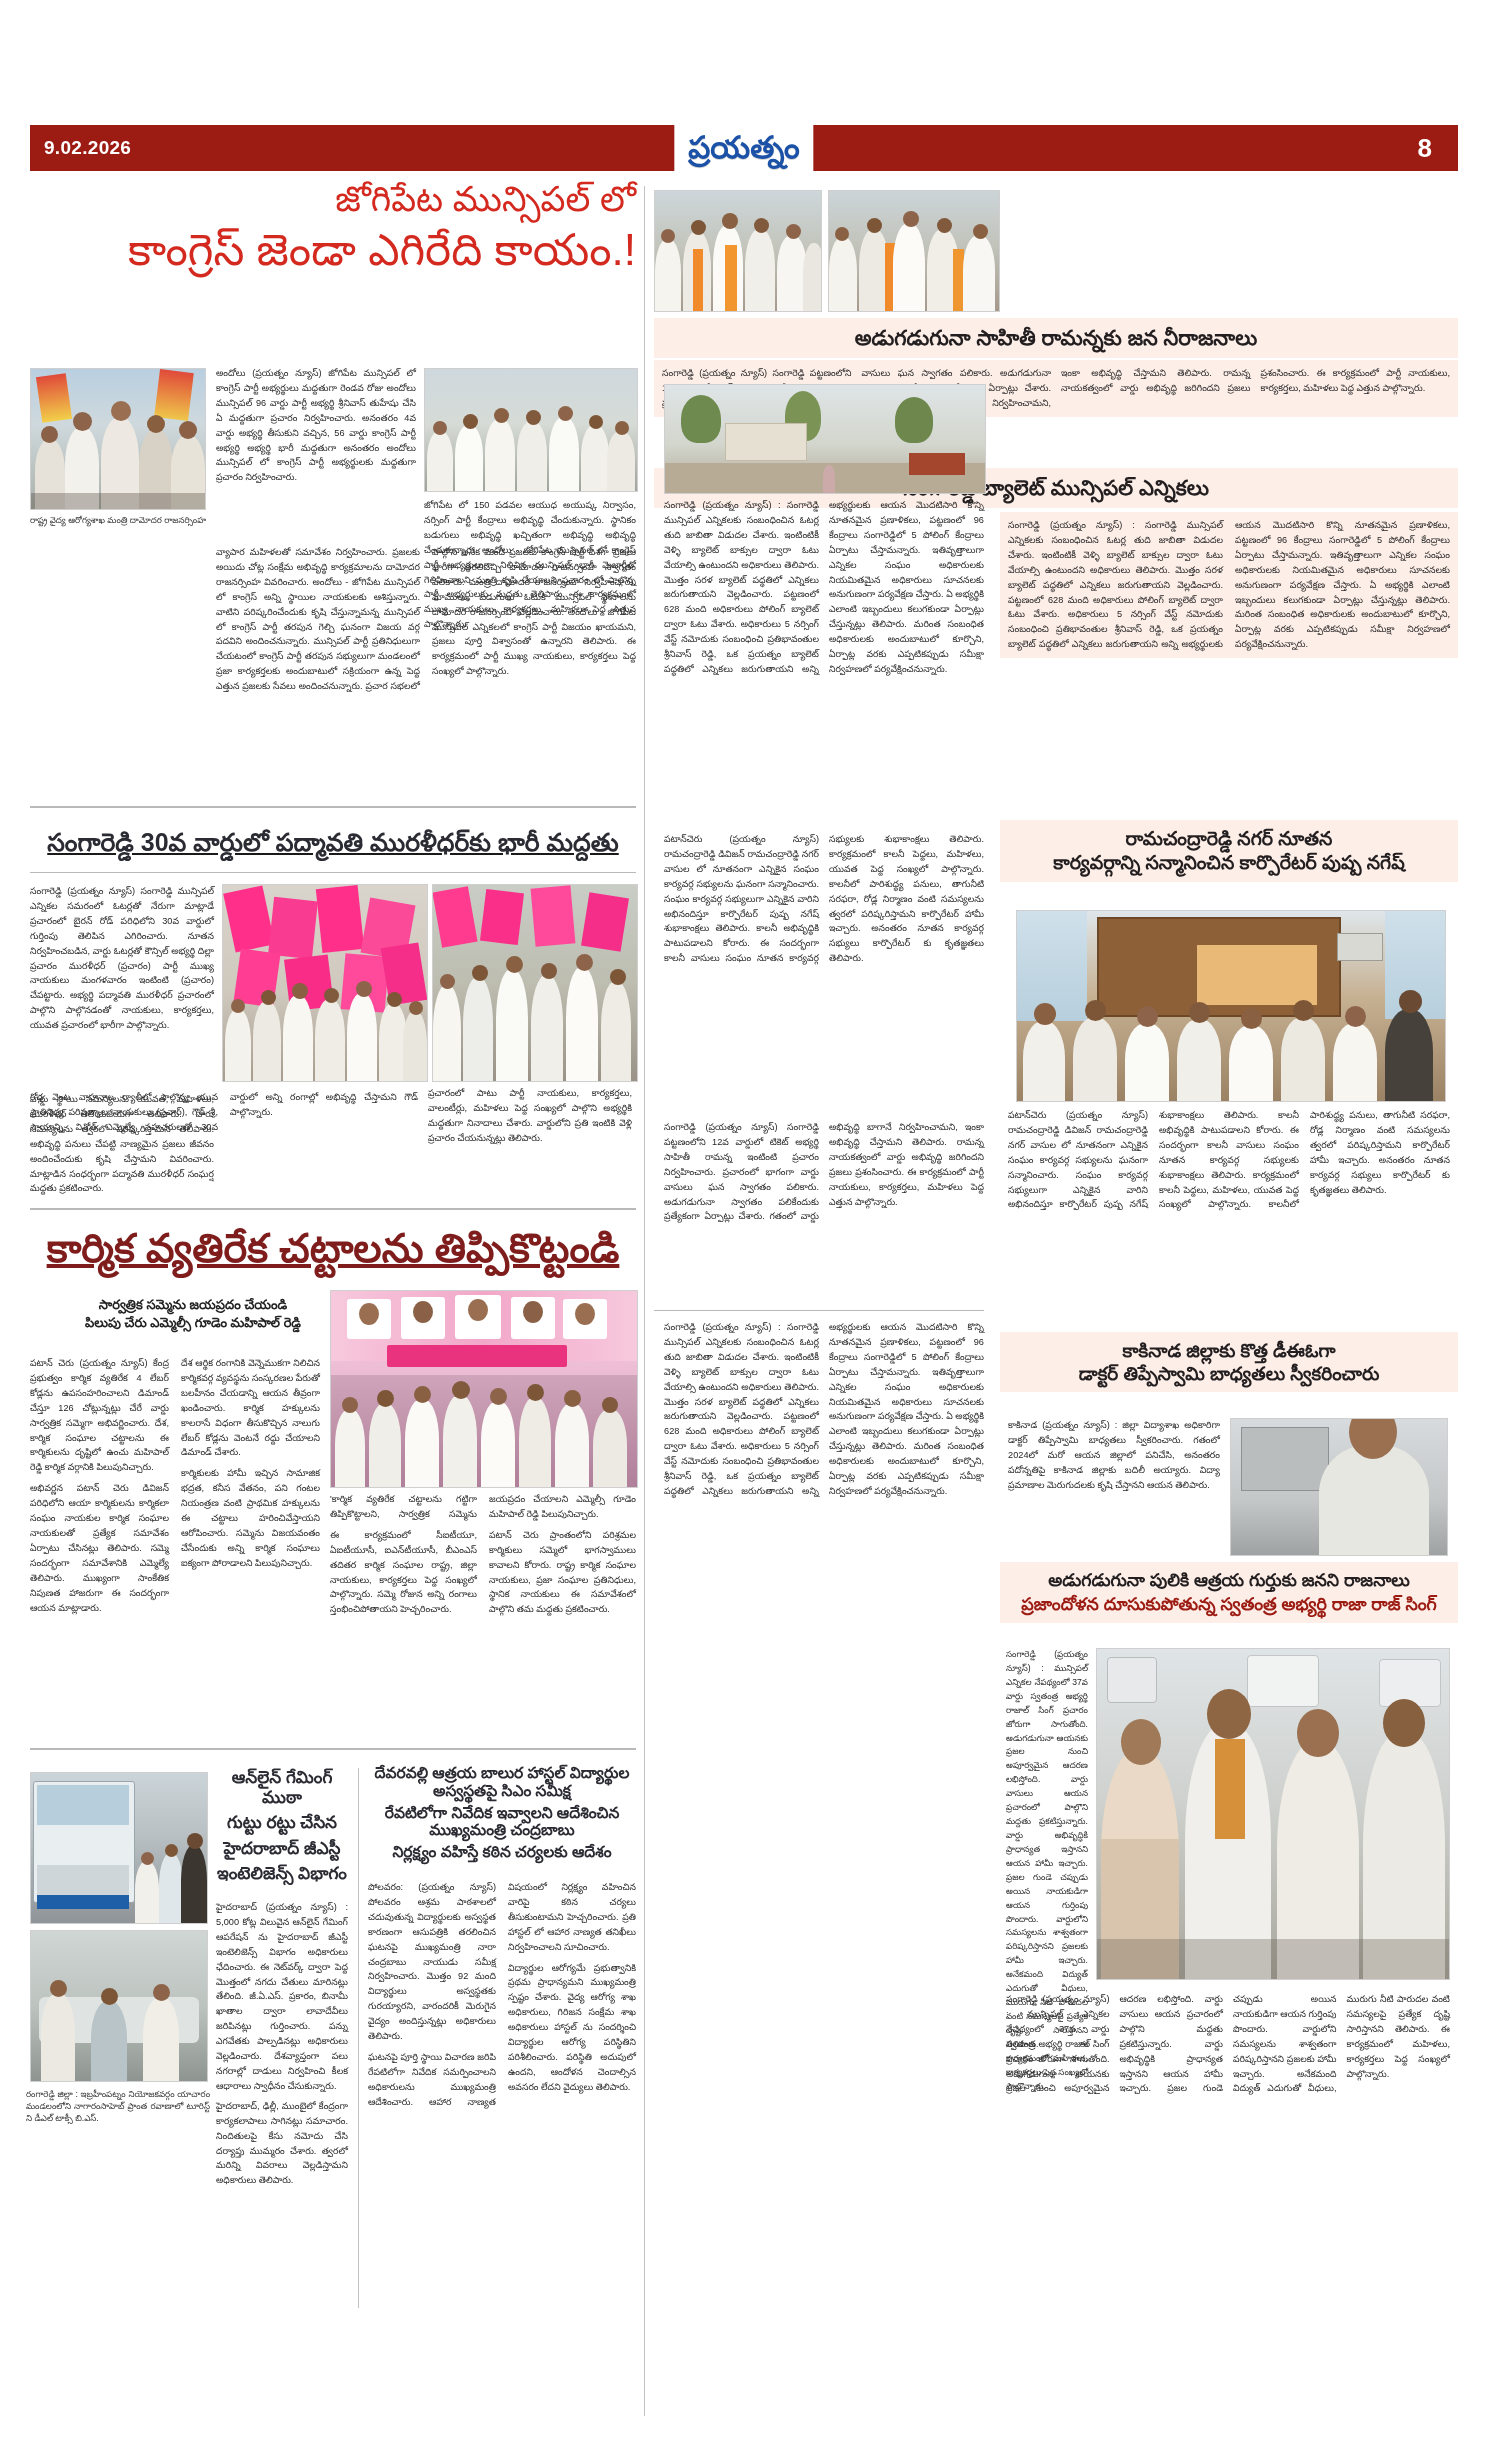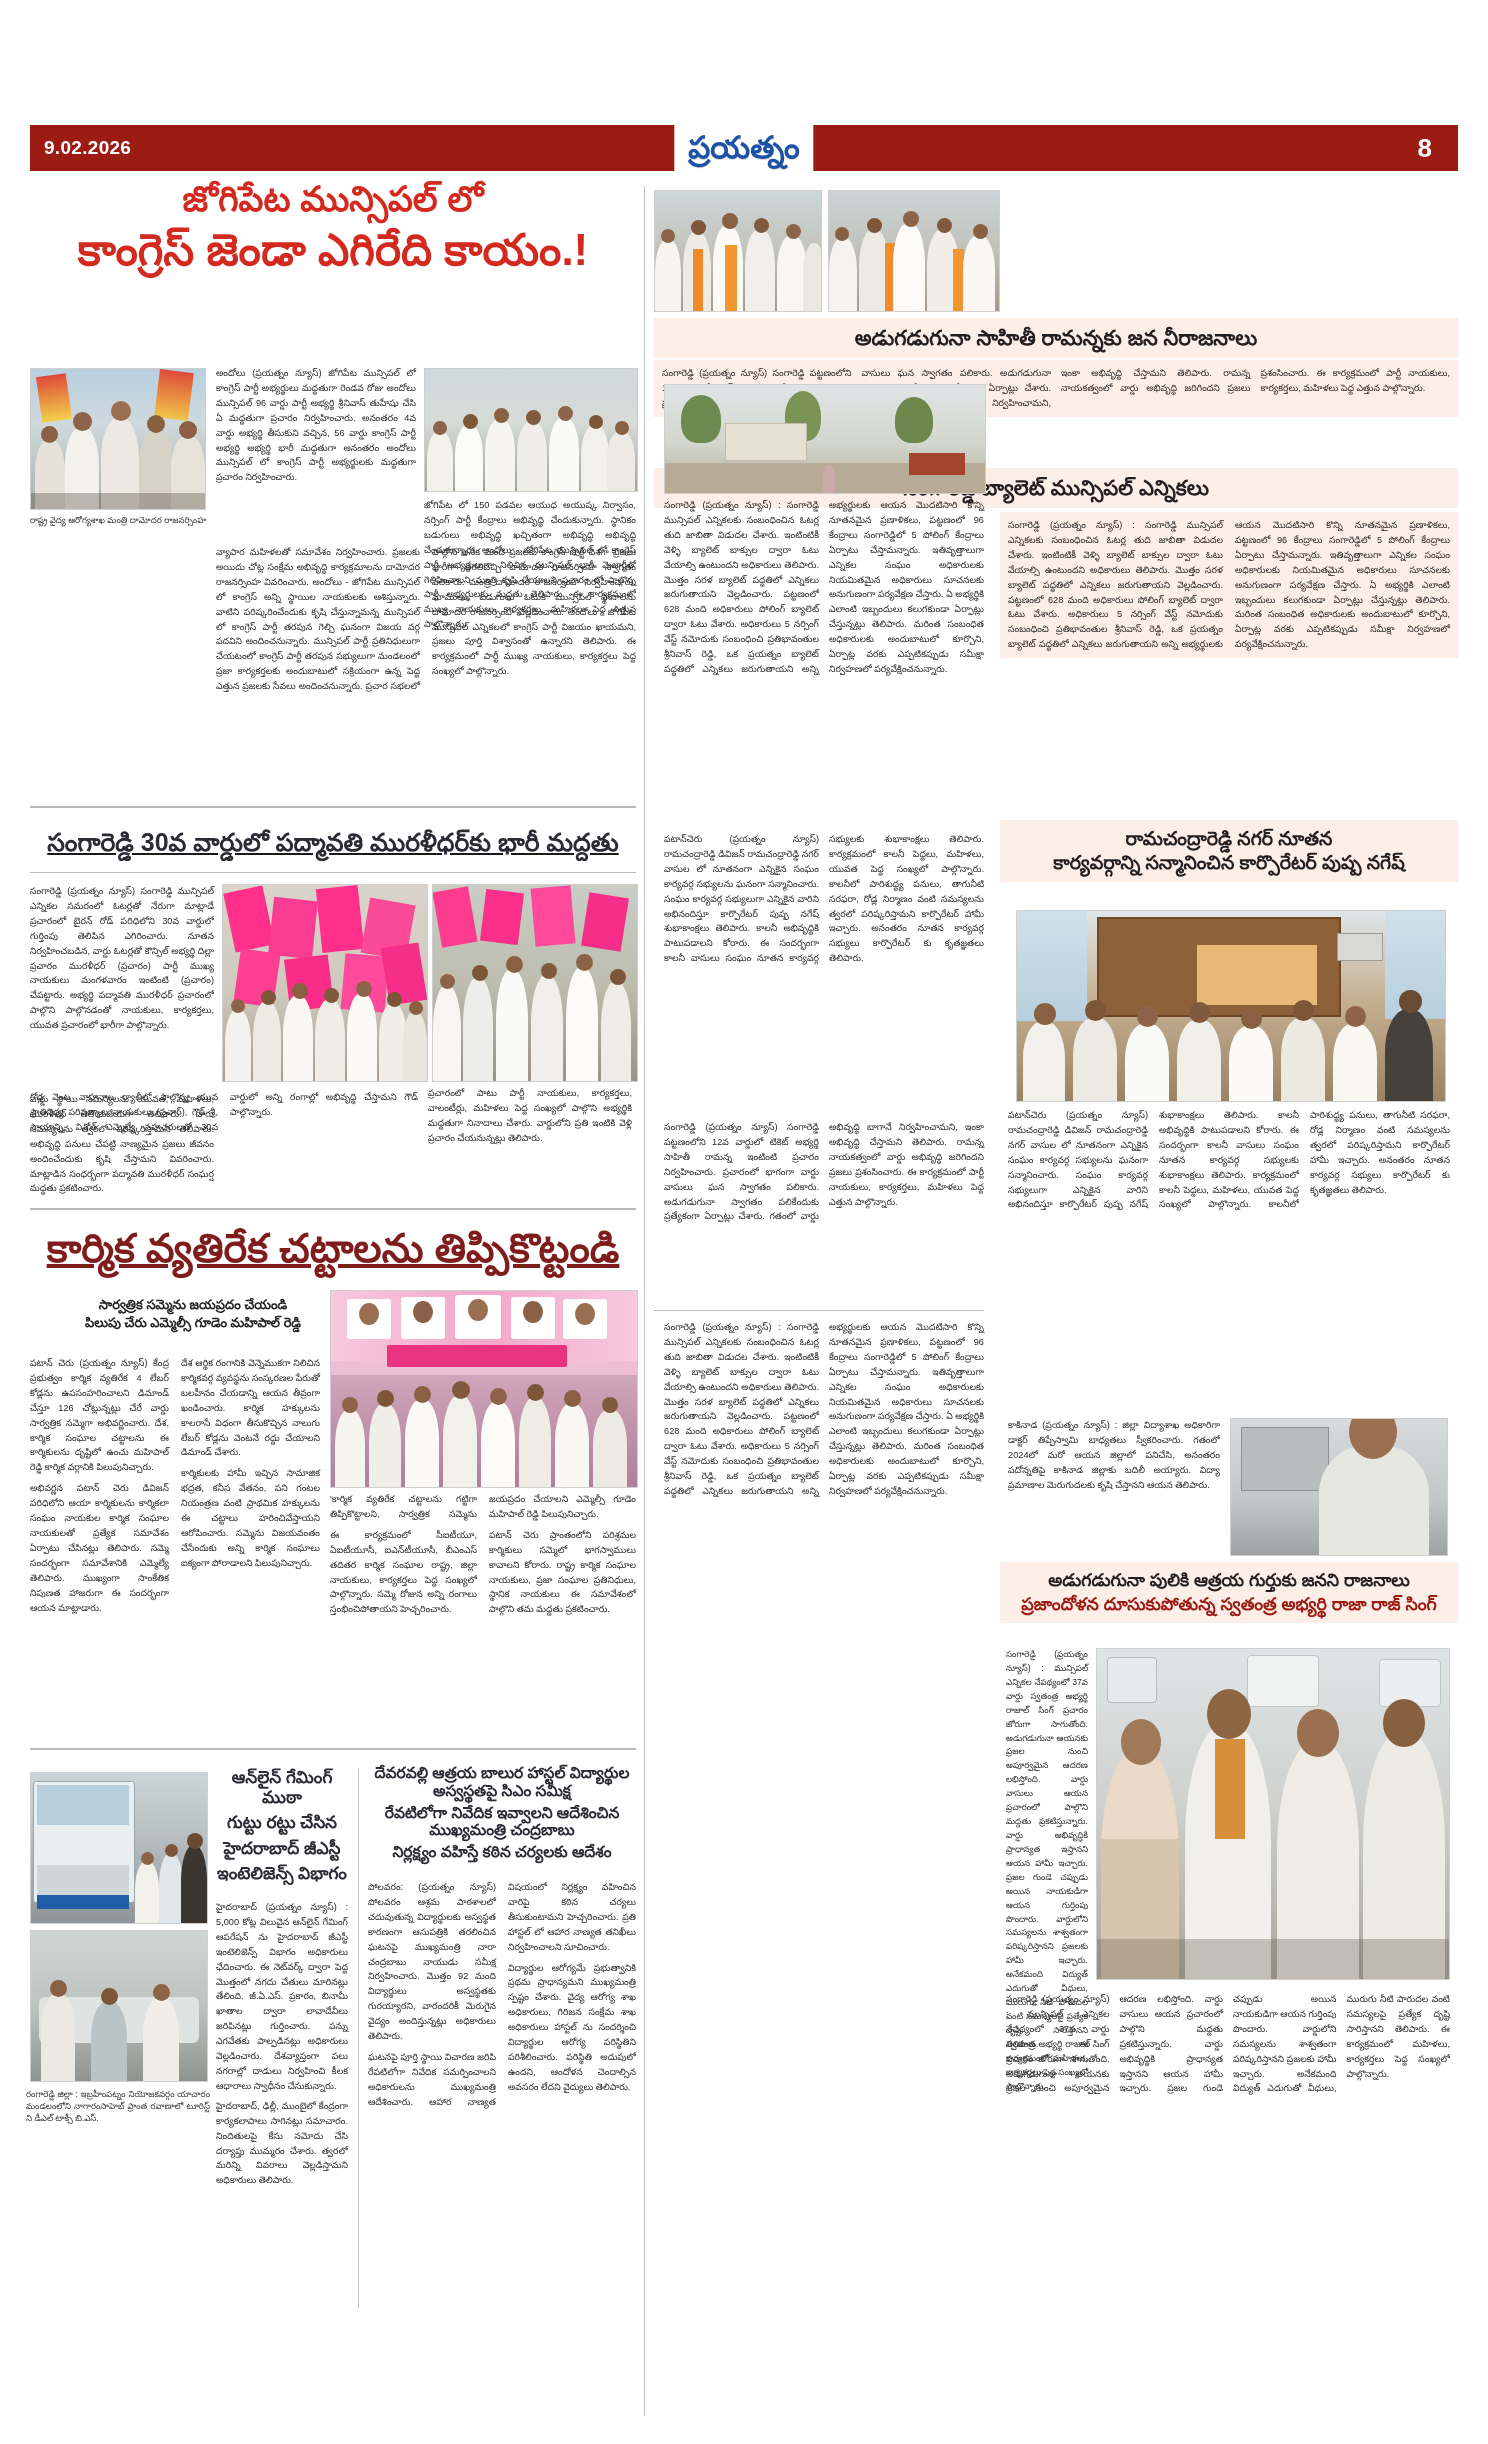--- a/index.html
+++ b/index.html
@@ -31,21 +31,21 @@
     height:46px;display:flex;align-items:center;
     text-shadow:0 1px 0 rgba(0,0,0,.18);
   }
   .mast-page{
     color:#ffffff;font-weight:bold;font-size:26px;padding-right:26px;
   }
 
   
   .tel{font-family:"Liberation Sans","DejaVu Sans",sans-serif;}
   .hl-red{
-    color:#d4291f;font-weight:bold;text-align:center;line-height:1.08;
+    color:#d4291f;font-weight:normal;text-align:right;line-height:1.08;
   }
   .hl-pink{
     color:#7f1d1d;font-weight:bold;text-align:center;line-height:1.1;text-decoration:underline;
   }
   .hl-dark{
     color:#2b2b33;font-weight:bold;text-align:center;line-height:1.15;
   }
   .body-text{
     font-size:9.2px;line-height:1.62;text-align:justify;color:#262626;
     letter-spacing:.02px;
@@ -416,20 +416,24 @@
   <div style="position:absolute;left:1000px;top:1108px;width:458px;padding:0 8px;box-sizing:border-box;">
     <div class="cols3">
       <div class="body-text tel">పటాన్‌చెరు (ప్రయత్నం న్యూస్) రామచంద్రారెడ్డి డివిజన్ రామచంద్రారెడ్డి నగర్ వాసుల లో నూతనంగా ఎన్నికైన సంఘం కార్యవర్గ సభ్యులను ఘనంగా సన్మానించారు. సంఘం కార్యవర్గ సభ్యులుగా ఎన్నికైన వారిని అభినందిస్తూ కార్పొరేటర్ పుష్ప నగేష్ శుభాకాంక్షలు తెలిపారు. కాలనీ అభివృద్ధికి పాటుపడాలని కోరారు. ఈ సందర్భంగా కాలనీ వాసులు సంఘం నూతన కార్యవర్గ సభ్యులకు శుభాకాంక్షలు తెలిపారు. కార్యక్రమంలో కాలనీ పెద్దలు, మహిళలు, యువత పెద్ద సంఖ్యలో పాల్గొన్నారు. కాలనీలో పారిశుద్ధ్య పనులు, తాగునీటి సరఫరా, రోడ్ల నిర్మాణం వంటి సమస్యలను త్వరలో పరిష్కరిస్తామని కార్పొరేటర్ హామీ ఇచ్చారు. అనంతరం నూతన కార్యవర్గ సభ్యులు కార్పొరేటర్ కు కృతజ్ఞతలు తెలిపారు.</div>
     </div>
   </div>
 
   <div style="position:absolute;left:664px;top:832px;width:320px;">
     <div class="body-text tel" style="column-count:2;column-gap:10px;">పటాన్‌చెరు (ప్రయత్నం న్యూస్) రామచంద్రారెడ్డి డివిజన్ రామచంద్రారెడ్డి నగర్ వాసుల లో నూతనంగా ఎన్నికైన సంఘం కార్యవర్గ సభ్యులను ఘనంగా సన్మానించారు. సంఘం కార్యవర్గ సభ్యులుగా ఎన్నికైన వారిని అభినందిస్తూ కార్పొరేటర్ పుష్ప నగేష్ శుభాకాంక్షలు తెలిపారు. కాలనీ అభివృద్ధికి పాటుపడాలని కోరారు. ఈ సందర్భంగా కాలనీ వాసులు సంఘం నూతన కార్యవర్గ సభ్యులకు శుభాకాంక్షలు తెలిపారు. కార్యక్రమంలో కాలనీ పెద్దలు, మహిళలు, యువత పెద్ద సంఖ్యలో పాల్గొన్నారు. కాలనీలో పారిశుద్ధ్య పనులు, తాగునీటి సరఫరా, రోడ్ల నిర్మాణం వంటి సమస్యలను త్వరలో పరిష్కరిస్తామని కార్పొరేటర్ హామీ ఇచ్చారు. అనంతరం నూతన కార్యవర్గ సభ్యులు కార్పొరేటర్ కు కృతజ్ఞతలు తెలిపారు.</div>
   </div>
 
+  <div class="band-title tel" style="position:absolute;left:1000px;top:1332px;width:458px;font-size:18.5px;padding:7px 6px;box-sizing:border-box;">
+    <div>కాకినాడ జిల్లాకు కొత్త డీఈఓగా</div>
+    <div>డాక్టర్ తిప్పేస్వామి బాధ్యతలు స్వీకరించారు</div>
+  </div>
 
   <div class="photo" style="position:absolute;left:1230px;top:1418px;width:216px;height:136px;">
     <div style="position:absolute;inset:0;background:linear-gradient(#d7dbdd 0%,#c3c7c8 60%,#9fa2a2 100%);"></div>
     <div style="position:absolute;left:10px;top:8px;width:86px;height:62px;background:#b9bdbd;border:1px solid #8e9191;"></div>
     <div class="ppl" style="left:88px;width:110px;height:110px;background:#e7e7e2;border-radius:44% 44% 0 0;"></div>
     <div class="head" style="left:118px;bottom:96px;width:48px;height:54px;background:#9a7050;border-radius:50%;"></div>
     <div style="position:absolute;left:118px;bottom:136px;width:48px;height:16px;background:#3a3330;border-radius:50% 50% 0 0;"></div>
   </div>
   <div style="position:absolute;left:1008px;top:1418px;width:212px;">
     <div class="body-text tel">కాకినాడ (ప్రయత్నం న్యూస్) : జిల్లా విద్యాశాఖ అధికారిగా డాక్టర్ తిప్పేస్వామి బాధ్యతలు స్వీకరించారు. గతంలో 2024లో మరో ఆయన జిల్లాలో పనిచేసి, అనంతరం పదోన్నతిపై కాకినాడ జిల్లాకు బదిలీ అయ్యారు. విద్యా ప్రమాణాల మెరుగుదలకు కృషి చేస్తానని ఆయన తెలిపారు.</div>

